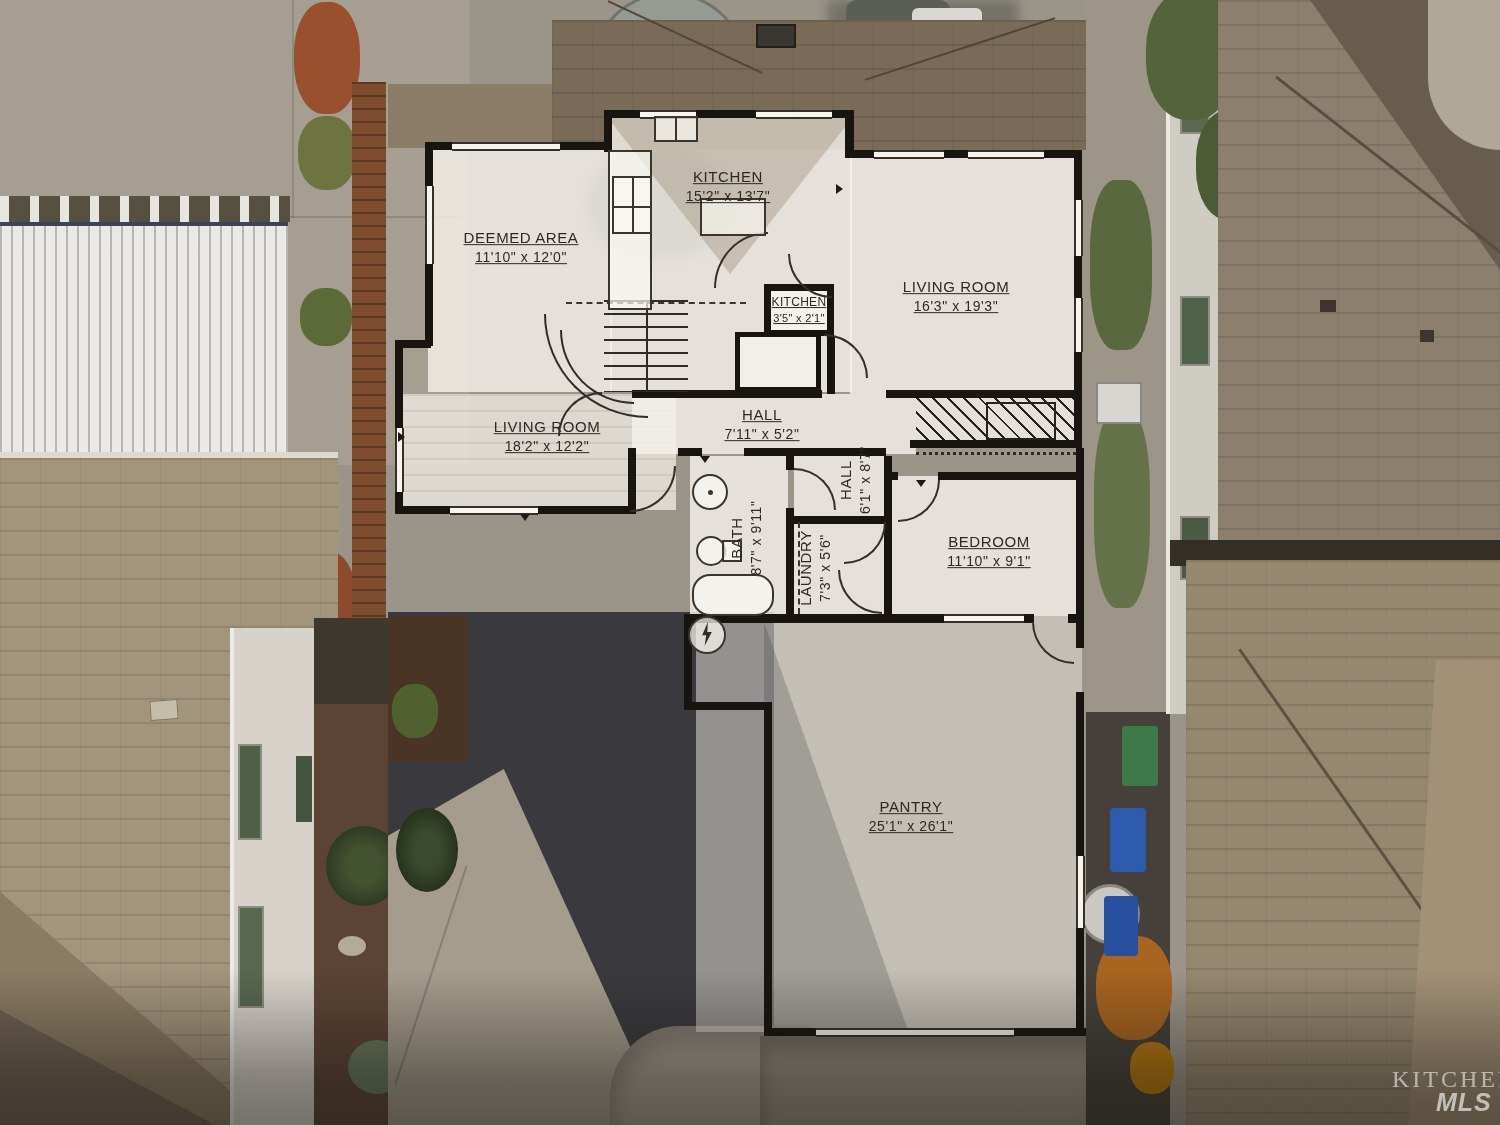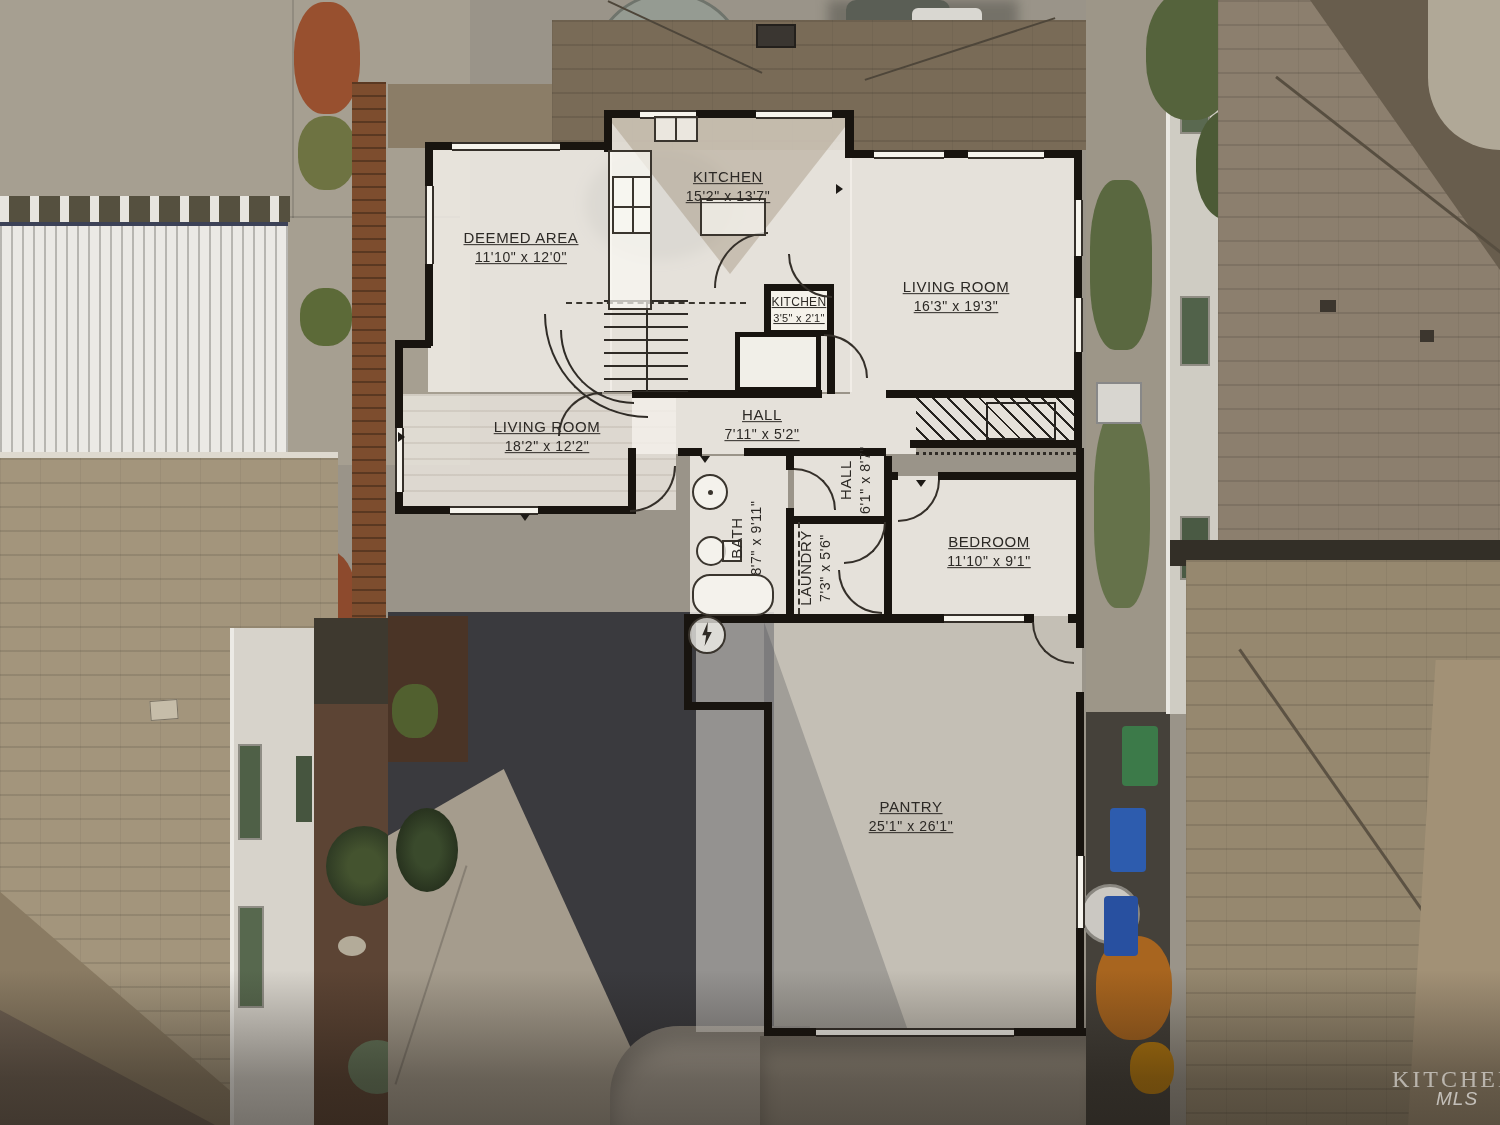--- a/index.html
+++ b/index.html
@@ -11,21 +11,21 @@
   .winv{position:absolute;background:#f6f4ed;border-left:2px solid #35302a;border-right:2px solid #35302a;box-sizing:border-box;}
   .arc{position:absolute;box-sizing:border-box;border:0 solid #342f29;}
   .fx{position:absolute;border:2px solid #3a352e;background:rgba(250,248,242,0.72);box-sizing:border-box;}
   .lbl{position:absolute;transform:translate(-50%,-50%);text-align:center;color:#2c2925;letter-spacing:.6px;line-height:1.3;white-space:nowrap;text-decoration:underline;}
   .lblv{position:absolute;transform:translate(-50%,-50%) rotate(-90deg);text-align:center;color:#2c2925;letter-spacing:.6px;line-height:1.3;white-space:nowrap;}
   .nm{font-size:15px;}
   .dm{font-size:14px;}
   .rows{background-image:repeating-linear-gradient(180deg,rgba(0,0,0,.10) 0 2px,transparent 2px 24px),repeating-linear-gradient(90deg,rgba(0,0,0,.05) 0 1px,transparent 1px 40px);}
   .footer{position:absolute;left:0;right:0;text-align:center;color:#262219;font-size:12px;font-weight:bold;letter-spacing:.4px;}
   .wm1{position:absolute;font-family:"Liberation Serif",serif;font-size:24px;letter-spacing:3px;color:rgba(255,255,255,.55);}
-  .wm2{position:absolute;font-style:italic;font-weight:normal;font-size:19px;letter-spacing:1px;color:rgba(255,255,255,.62);}
+  .wm2{position:absolute;font-style:italic;font-weight:bold;font-size:25px;letter-spacing:1px;color:rgba(255,255,255,.62);}
 </style>
 </head>
 <body>
 
 <div id="canvas">
 
   <div class="a" style="left:0;top:0;width:470px;height:465px;background:#a69f91;"></div>
   <div class="a" style="left:292px;top:0;width:2px;height:218px;background:rgba(0,0,0,.12);"></div>
   <div class="a" style="left:0;top:216px;width:460px;height:2px;background:rgba(0,0,0,.12);"></div>
 

